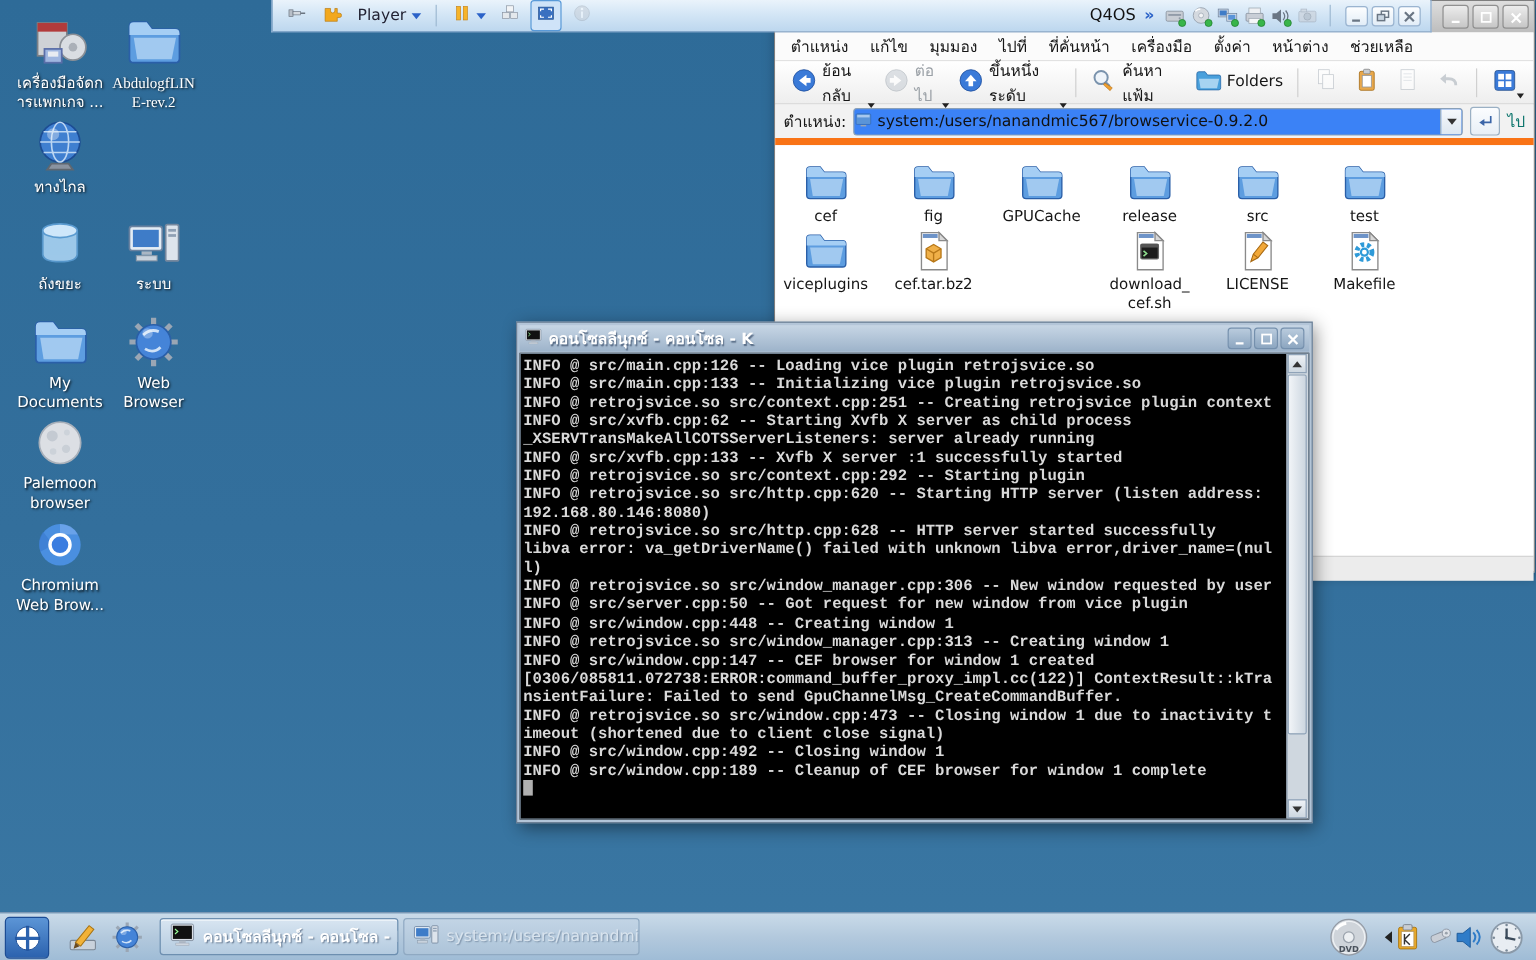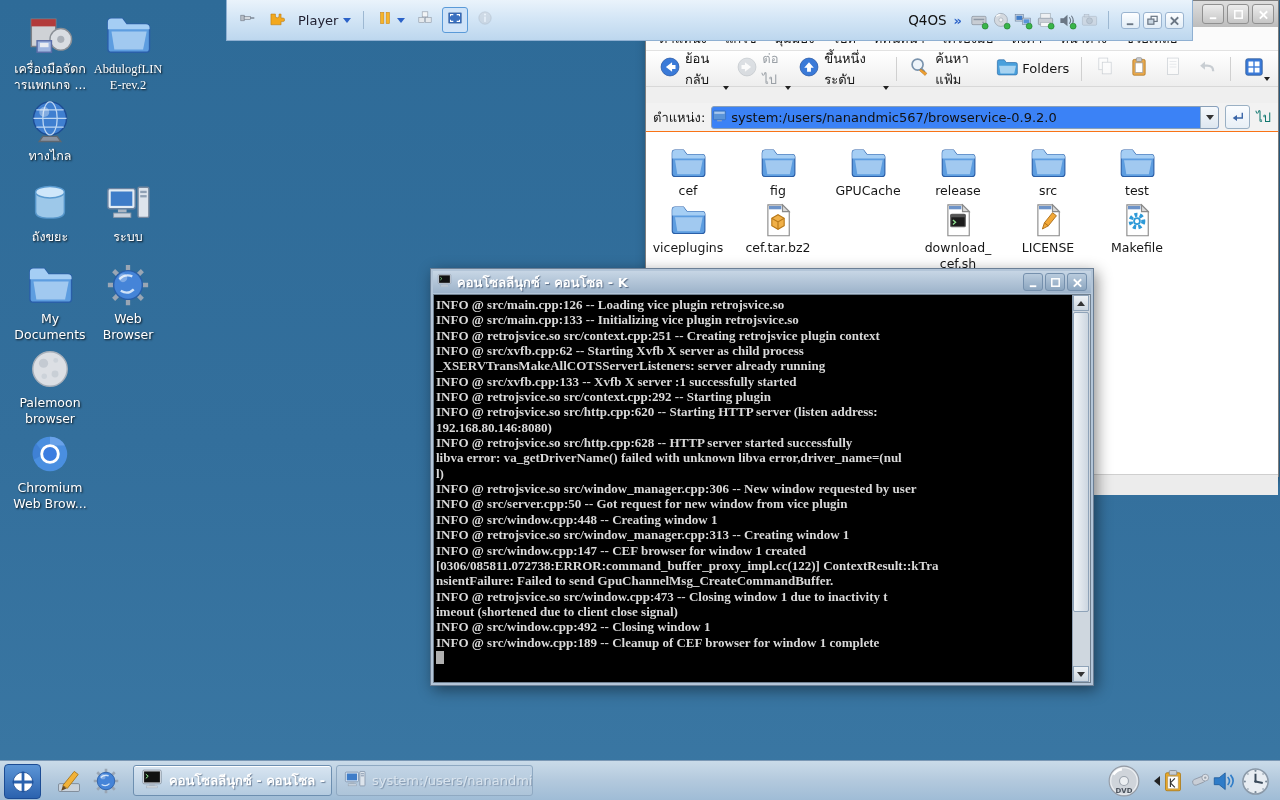--- a/index.html
+++ b/index.html
@@ -7,21 +7,21 @@
     width:1280px;height:800px;position:relative;overflow:hidden;
     font-family:"DejaVu Sans",sans-serif;
     background:linear-gradient(180deg,#2e6b98 0%,#336f9c 55%,#3a77a3 100%);
   }
   
   .dicon{position:absolute;width:88px;text-align:center;cursor:default;}
   .dicon .ico{height:50px;display:flex;align-items:flex-end;justify-content:center;margin-bottom:3px;}
   .dicon .lbl{color:#fff;font-size:12.5px;line-height:1.3;white-space:pre-line;text-shadow:1px 1px 2px rgba(0,0,0,.85);}
   
   #player-strip{
-    position:absolute;left:226px;top:0;width:967px;height:41px;z-index:20;
+    position:absolute;left:226px;top:0;width:967px;height:27px;z-index:20;
     background:linear-gradient(180deg,#eaf3fb 0%,#d4e6f6 45%,#bdd7ee 100%);
     border:1px solid #8fb0d2;border-top:none;box-sizing:border-box;
     display:flex;align-items:center;padding:0 8px;gap:5px;
   }
   .strip-btn{display:flex;align-items:center;gap:3px;padding:1px 3px;border-radius:3px;}
   .strip-btn.selected{background:#cfe3f8;border:1px solid #5a9ad8;}
   .strip-btn.disabled{opacity:.45;}
   .strip-sep{width:1px;height:18px;background:#9db8d2;margin:0 4px;}
   #player-label{font-size:13px;color:#223;padding:0 2px;}
   .dd-blue{width:0;height:0;border:4px solid transparent;border-top:5px solid #2b62c8;margin-top:5px;}
@@ -38,21 +38,21 @@
   .fm-winbtn{width:20px;height:18px;border:1px solid #909090;border-radius:3px;
     background:linear-gradient(#ececec,#c6c6c6);display:flex;align-items:center;justify-content:center;}
   #fm-menubar{height:23px;background:#fbfbfb;border-bottom:1px solid #e2e2e2;display:flex;align-items:center;padding:0 4px;}
   .fm-menu{font-size:13px;color:#161616;padding:2px 9px;}
   #fm-toolbar{height:35px;background:linear-gradient(#ffffff,#eeeeee);border-bottom:1px solid #d8d8d8;
     display:flex;align-items:center;padding:0 8px;gap:2px;}
   .tb-btn{position:relative;display:flex;align-items:center;gap:4px;padding:2px 5px;border-radius:3px;font-size:13px;color:#161616;}
   .tb-btn.disabled{color:#9aa0a6;}
   .tb-sep{width:1px;height:24px;background:#d0d0d0;margin:0 5px;}
   .dd-dark{position:absolute;right:0;bottom:-1px;width:0;height:0;border:3.5px solid transparent;border-top:4.5px solid #222;}
-  #fm-locbar{height:28px;background:#f2f2f2;border-bottom:1px solid #f97316;display:flex;align-items:center;padding:0 7px;gap:6px;margin-top:16px;}
+  #fm-locbar{height:28px;background:#f2f2f2;border-bottom:6px solid #f97316;display:flex;align-items:center;padding:0 7px;gap:6px;}
   #loc-label{font-size:13px;color:#161616;}
   #loc-combo{flex:1;height:21px;background:#3b82f6;border:1px solid #8aa0b8;border-radius:3px;display:flex;align-items:center;overflow:hidden;}
   #loc-combo .txt{flex:1;font-size:13px;color:#111;padding-left:4px;white-space:nowrap;}
   #combo-arrow{width:17px;height:100%;border-left:1px solid #9ab0c4;background:linear-gradient(#f6f9fc,#dde7f0);
     display:flex;align-items:center;justify-content:center;}
   .tri-down{width:0;height:0;border:4px solid transparent;border-top:5px solid #333;margin-top:5px;}
   #go-btn{width:23px;height:22px;border:1px solid #9ab0c4;border-radius:3px;background:linear-gradient(#fbfdff,#e8eff6);
     display:flex;align-items:center;justify-content:center;}
   #go-label{font-size:13px;color:#0f766e;}
   #fm-content{position:relative;height:342px;background:#fff;overflow:hidden;}
@@ -63,21 +63,21 @@
   
   #console-window{position:absolute;left:430px;top:268px;width:664px;height:418px;z-index:30;
     background:#b3c5d8;border:1px solid #6b7f95;box-sizing:border-box;box-shadow:3px 4px 14px rgba(0,0,0,.45);padding:2px;}
   #console-titlebar{height:22px;background:linear-gradient(180deg,#c7d6e5,#9db3ca);
     display:flex;align-items:center;padding:0 4px;gap:5px;}
   #console-title{flex:1;font-size:13px;font-weight:bold;color:#fff;text-shadow:1px 1px 1px rgba(30,50,80,.6);white-space:nowrap;overflow:hidden;}
   .con-winbtn{width:18px;height:16px;border:1px solid #7590ad;border-radius:3px;
     background:linear-gradient(#b9cbdd,#8ca6c0);display:flex;align-items:center;justify-content:center;margin-left:2px;}
   #terminal{position:relative;height:389px;margin-top:1px;border:1px solid #708090;background:#000;display:flex;box-sizing:border-box;}
   #term-text{flex:1;padding:2px 2px;overflow:hidden;}
-  .term-line{font-family:Liberation Serif, serif;font-size:13px;line-height:15.35px;font-weight:bold;color:#d9d9d9;white-space:pre;}
+  .term-line{font-family:Liberation Mono, monospace;font-size:13px;line-height:15.35px;font-weight:bold;color:#d9d9d9;white-space:pre;}
   .cursor{display:inline-block;width:8px;height:13px;background:#b0b0b0;vertical-align:-2px;}
   #term-scroll{width:17px;background:#cfd7df;border-left:1px solid #8fa0b2;position:relative;}
   .scr-btn{position:absolute;left:0;width:16px;height:16px;background:linear-gradient(#eef2f6,#cdd7e0);border:1px solid #8fa3b8;box-sizing:border-box;display:flex;align-items:center;justify-content:center;}
   .tri-up-s{width:0;height:0;border:4px solid transparent;border-bottom:5px solid #333;margin-bottom:4px;}
   .tri-down-s{width:0;height:0;border:4px solid transparent;border-top:5px solid #333;margin-top:4px;}
   #scr-thumb{position:absolute;left:0;top:17px;width:16px;height:300px;background:linear-gradient(90deg,#f2f5f8,#ccd6e0);
     border:1px solid #8fa3b8;border-radius:2px;box-sizing:border-box;}
   
   #taskbar{position:absolute;left:0;bottom:0;width:1280px;height:40px;z-index:40;
     background:linear-gradient(180deg,#cadbe9 0%,#b3c9dd 50%,#9fbcd6 100%);

